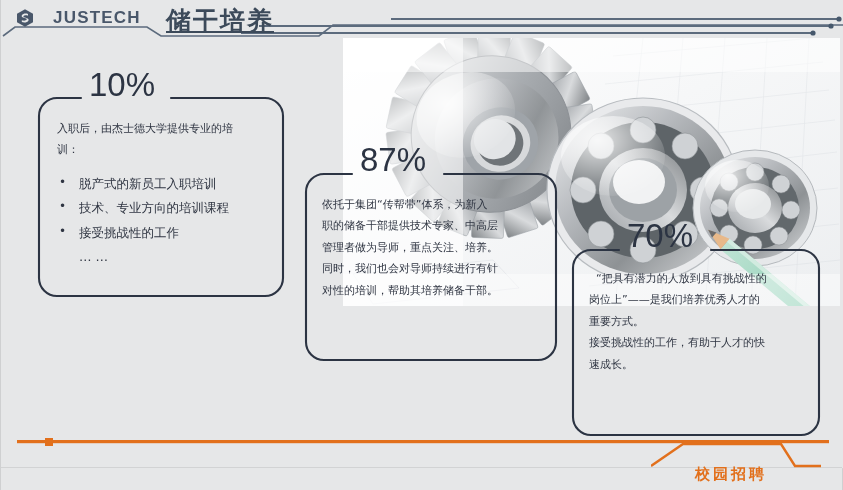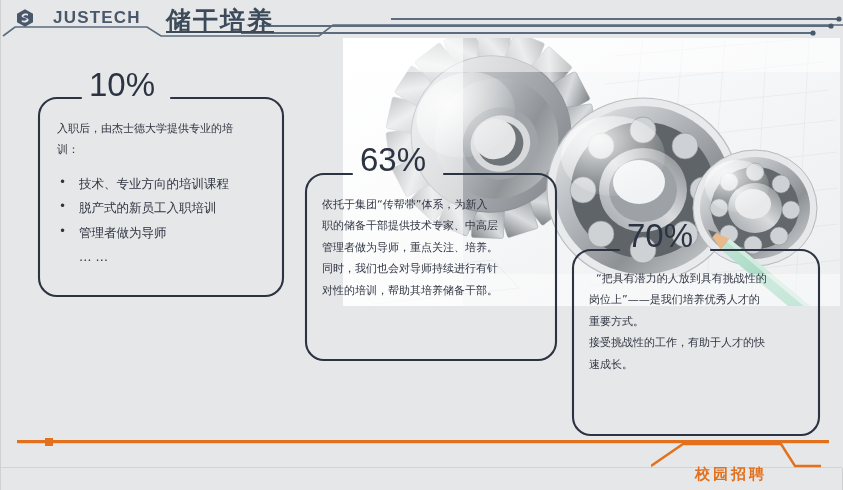--- a/index.html
+++ b/index.html
@@ -290,33 +290,33 @@
 
   <div class="box" id="box1">
     <svg class="frame" width="248" height="202" viewBox="0 0 248 202">
       <path d="M44 2 L20 2 A18 18 0 0 0 2 20 L2 182 A18 18 0 0 0 20 200
                L228 200 A18 18 0 0 0 246 182 L246 20 A18 18 0 0 0 228 2 L134 2" fill="none" stroke="#2c3443" stroke-width="2.1" stroke-linecap="round"></path>
     </svg>
     <div class="pct">10%</div>
     <div class="body-txt">入职后，由杰士德大学提供专业的培
 训：</div>
     <ul class="bullets">
+      <li>脱产式的新员工入职培训</li>
       <li>技术、专业方向的培训课程</li>
-      <li>脱产式的新员工入职培训</li>
-      <li>管理者做为导师</li>
+      <li>接受挑战性的工作</li>
       <li class="nodot">… …</li>
     </ul>
   </div>
 
   <div class="box" id="box2">
     <svg class="frame" width="254" height="190" viewBox="0 0 254 190">
       <path d="M48 2 L20 2 A18 18 0 0 0 2 20 L2 170 A18 18 0 0 0 20 188
                L234 188 A18 18 0 0 0 252 170 L252 20 A18 18 0 0 0 234 2 L140 2" fill="none" stroke="#2c3443" stroke-width="2.1" stroke-linecap="round"></path>
     </svg>
-    <div class="pct">63%</div>
+    <div class="pct">87%</div>
     <div class="body-txt">依托于集团“传帮带”体系，为新入
 职的储备干部提供技术专家、中高层
 管理者做为导师，重点关注、培养。
 同时，我们也会对导师持续进行有针
 对性的培训，帮助其培养储备干部。</div>
   </div>
 
   <div class="box" id="box3">
     <svg class="frame" width="250" height="189" viewBox="0 0 250 189">
       <path d="M48 2 L20 2 A18 18 0 0 0 2 20 L2 169 A18 18 0 0 0 20 187

